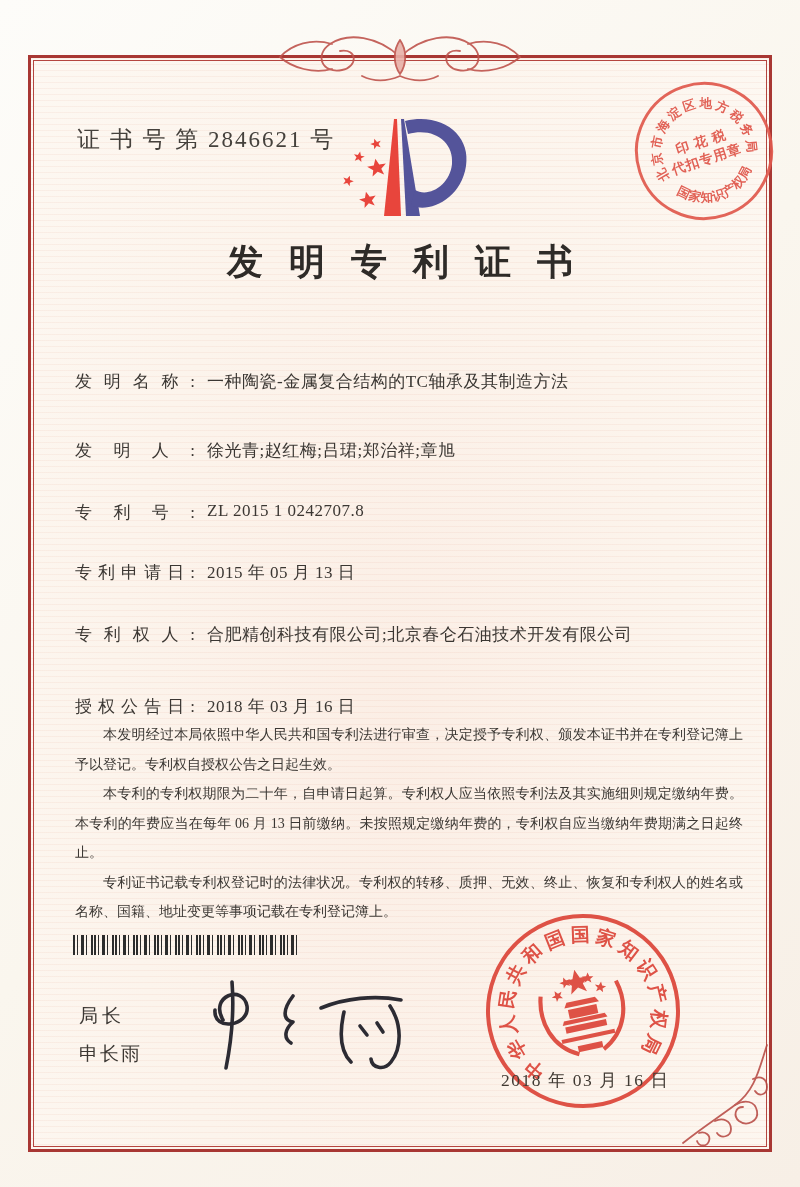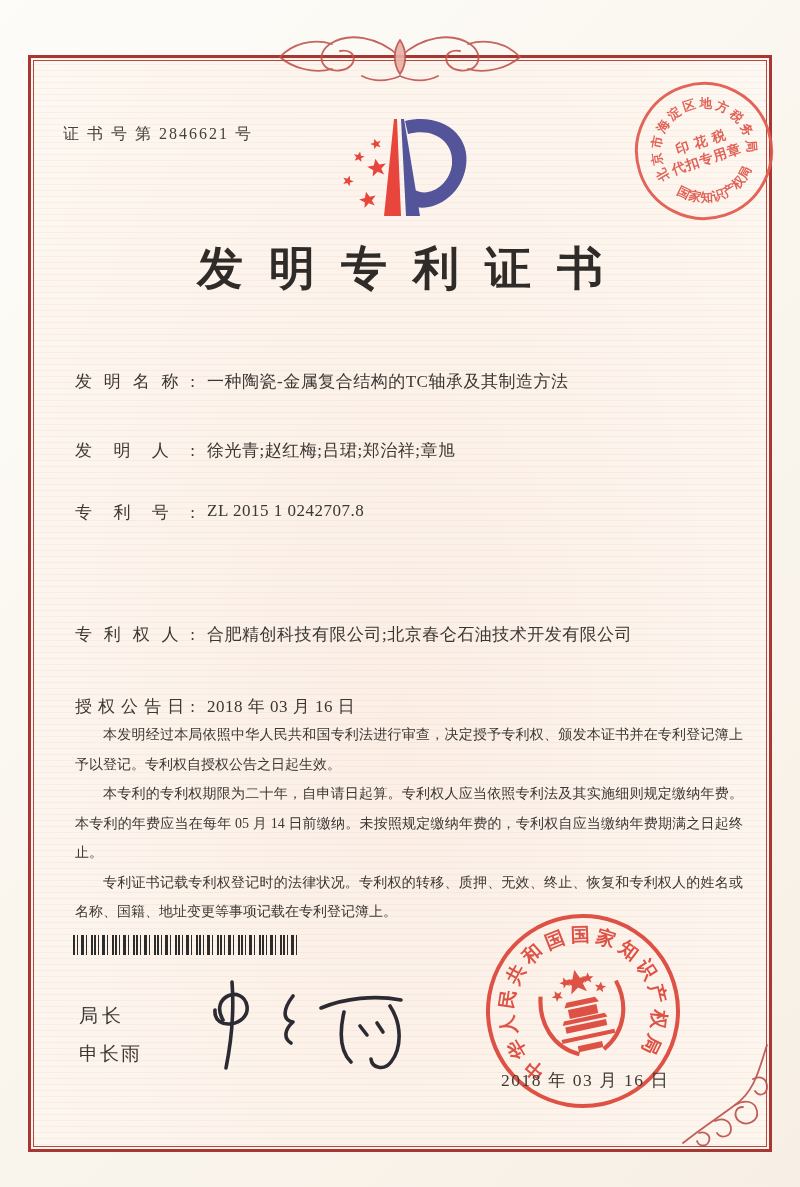--- a/index.html
+++ b/index.html
@@ -16,32 +16,32 @@
     background:
       repeating-linear-gradient(180deg, rgba(223,150,128,0.10) 0 1px, rgba(255,255,255,0) 1px 6px),
       radial-gradient(ellipse at 50% 62%, #fbeee5 0%, #fcf4ec 55%, #fdf8f2 100%);
     box-sizing:border-box;
   }
   .cert-inner{position:absolute;inset:2px;border:1px solid #b5453f;pointer-events:none;}
   
   .top-orn{position:absolute;left:50%;top:-34px;transform:translateX(-50%);}
   .corner-orn{position:absolute;right:-2px;bottom:-2px;}
   
-  .cert-no{position:absolute;left:32px;top:66px;font-size:16px;letter-spacing:2px;color:#45413c;}
+  .cert-no{position:absolute;left:46px;top:66px;font-size:23px;letter-spacing:2px;color:#45413c;}
   .logo{position:absolute;left:300px;top:48px;}
   .tax-seal{
     position:absolute;left:604px;top:24px;width:132px;height:132px;border-radius:50%;
     border:3px solid #e0594d;color:#df5549;transform:rotate(-18deg);opacity:.92;font-weight:bold;
   }
   .tax-seal .cline{position:absolute;left:0;width:100%;text-align:center;letter-spacing:1px;}
   .seal-arc{position:absolute;inset:0;}
   
   .title{
     position:absolute;left:0;top:180px;width:100%;text-align:center;
-    font-size:46px;font-weight:600;color:#2e2b28;letter-spacing:26px;text-indent:26px;
+    font-size:36px;font-weight:600;color:#2e2b28;letter-spacing:26px;text-indent:26px;
   }
   
   .frow{position:absolute;left:44px;font-size:17px;white-space:nowrap;color:#3b3733;}
   .flabel{display:inline-block;width:120px;text-align:justify;text-align-last:justify;vertical-align:top;}
   .fvalue{margin-left:12px;letter-spacing:.5px;}
   
   .body-text{position:absolute;left:44px;top:662px;width:668px;font-size:14px;line-height:29.5px;color:#3b3733;text-align:justify;}
   .body-text p{margin:0;text-indent:2em;}
   
   .barcode{
@@ -139,30 +139,33 @@
 
   <div class="frow" style="top:312px;">
     <span class="flabel">发明名称:</span><span class="fvalue">一种陶瓷-金属复合结构的TC轴承及其制造方法</span>
   </div>
   <div class="frow" style="top:381px;">
     <span class="flabel">发明人:</span><span class="fvalue">徐光青;赵红梅;吕珺;郑治祥;章旭</span>
   </div>
   <div class="frow" style="top:443px;">
     <span class="flabel">专利号:</span><span class="fvalue">ZL 2015 1 0242707.8</span>
   </div>
+  <div class="frow" style="top:503px;">
+    <span class="flabel">专利申请日:</span><span class="fvalue">2015 年 05 月 13 日</span>
+  </div>
   <div class="frow" style="top:565px;">
     <span class="flabel">专利权人:</span><span class="fvalue">合肥精创科技有限公司;北京春仑石油技术开发有限公司</span>
   </div>
   <div class="frow" style="top:625px;margin-top:12px;">
     <span class="flabel">授权公告日:</span><span class="fvalue">2018 年 03 月 16 日</span>
   </div>
 
   <div class="body-text">
     <p>本发明经过本局依照中华人民共和国专利法进行审查，决定授予专利权、颁发本证书并在专利登记簿上予以登记。专利权自授权公告之日起生效。</p>
-    <p>本专利的专利权期限为二十年，自申请日起算。专利权人应当依照专利法及其实施细则规定缴纳年费。本专利的年费应当在每年 05 月 14 日前缴纳。未按照规定缴纳年费的，专利权自应当缴纳年费期满之日起终止。</p>
+    <p>本专利的专利权期限为二十年，自申请日起算。专利权人应当依照专利法及其实施细则规定缴纳年费。本专利的年费应当在每年 06 月 13 日前缴纳。未按照规定缴纳年费的，专利权自应当缴纳年费期满之日起终止。</p>
     <p>专利证书记载专利权登记时的法律状况。专利权的转移、质押、无效、终止、恢复和专利权人的姓名或名称、国籍、地址变更等事项记载在专利登记簿上。</p>
   </div>
 
   <div class="barcode"></div>
 
   <div class="signer-title">局长</div>
   <div class="signer-name">申长雨</div>
 
   <svg class="signature" width="250" height="105" viewBox="0 0 250 105">
     <g stroke="#2c2b33" fill="none" stroke-width="3.6" stroke-linecap="round" stroke-linejoin="round">

